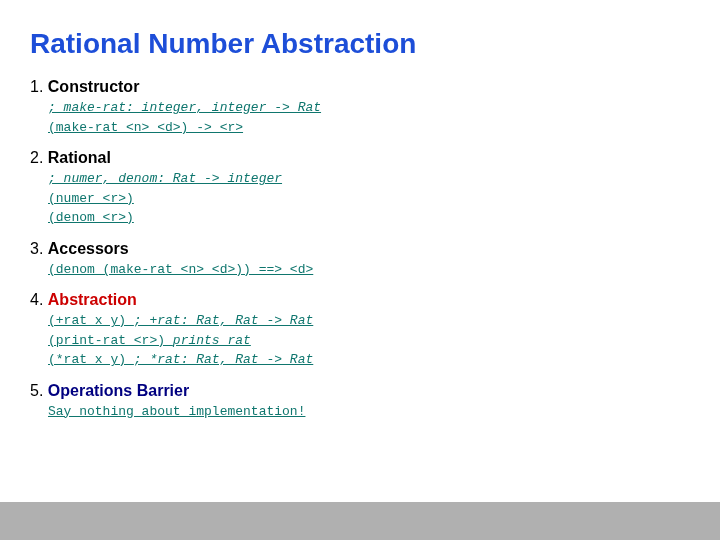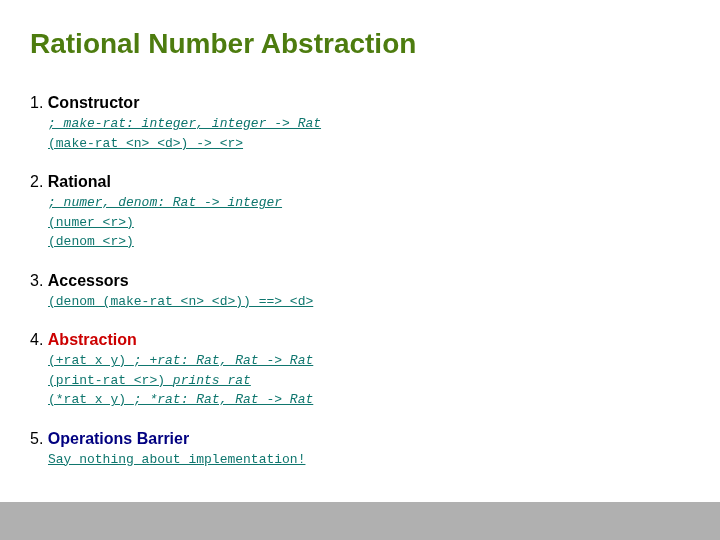--- a/index.html
+++ b/index.html
@@ -22,29 +22,29 @@
       background: #ffffff;
       padding: 28px 30px 20px 30px;
       display: flex;
       flex-direction: column;
       position: relative;
     }
 
     .title {
       font-size: 28px;
       font-weight: bold;
-      color: #4d7c0f;
-      margin-bottom: 34px;
+      color: #1d4ed8;
+      margin-bottom: 18px;
     }
 
     .content {
       flex: 1;
       display: flex;
       flex-direction: column;
-      gap: 12px;
+      gap: 4px;
     }
 
     .section {
       margin-bottom: 8px;
     }
 
     .section-heading {
       font-size: 16px;
       font-weight: normal;
       color: #000000;

